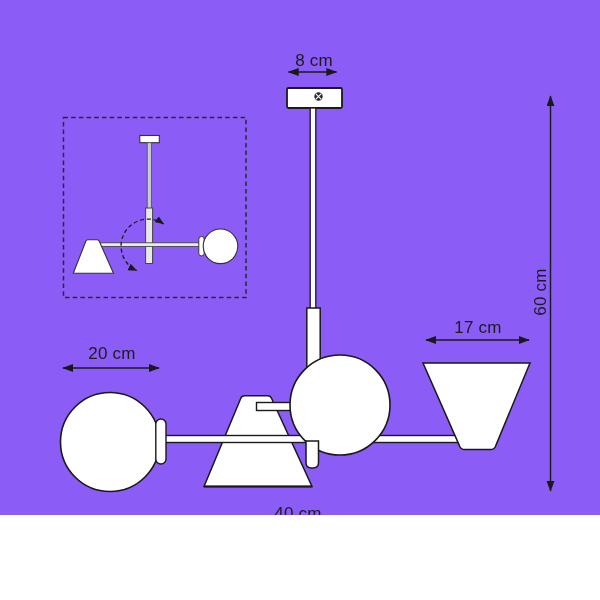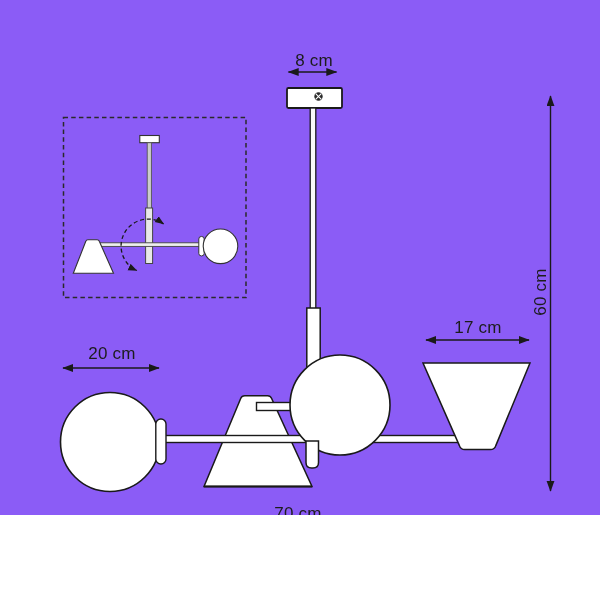--- a/index.html
+++ b/index.html
@@ -76,16 +76,16 @@
       <line x1="550.5" y1="96" x2="550.5" y2="491" marker-start="url(#ah)" marker-end="url(#ah)"></line>
     </g>
   </svg>
 
   <span class="dim-label" style="left:314px;top:60px;">8 cm</span>
 
   <span class="dim-label" style="left:112px;top:353px;">20 cm</span>
 
   <span class="dim-label" style="left:478px;top:327px;">17 cm</span>
 
-  <span class="dim-label" style="left:298px;top:513px;">70 cm</span>
+  <span class="dim-label" style="left:298px;top:513px;">40 cm</span>
 
   <span class="dim-label vertical" style="left:540px;top:292px;">60 cm</span>
 </div>
 
 </body></html>

